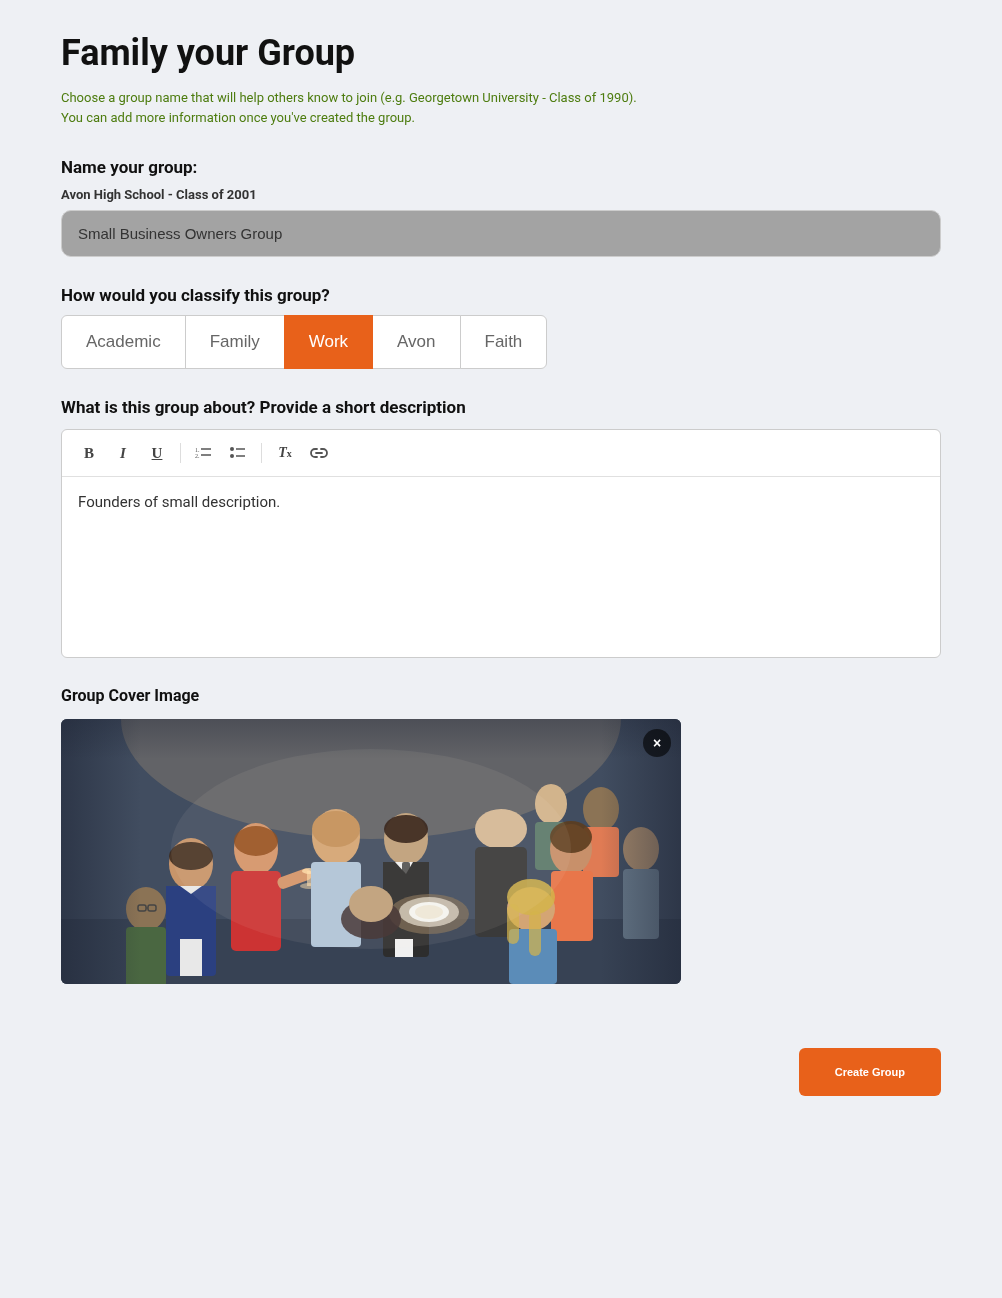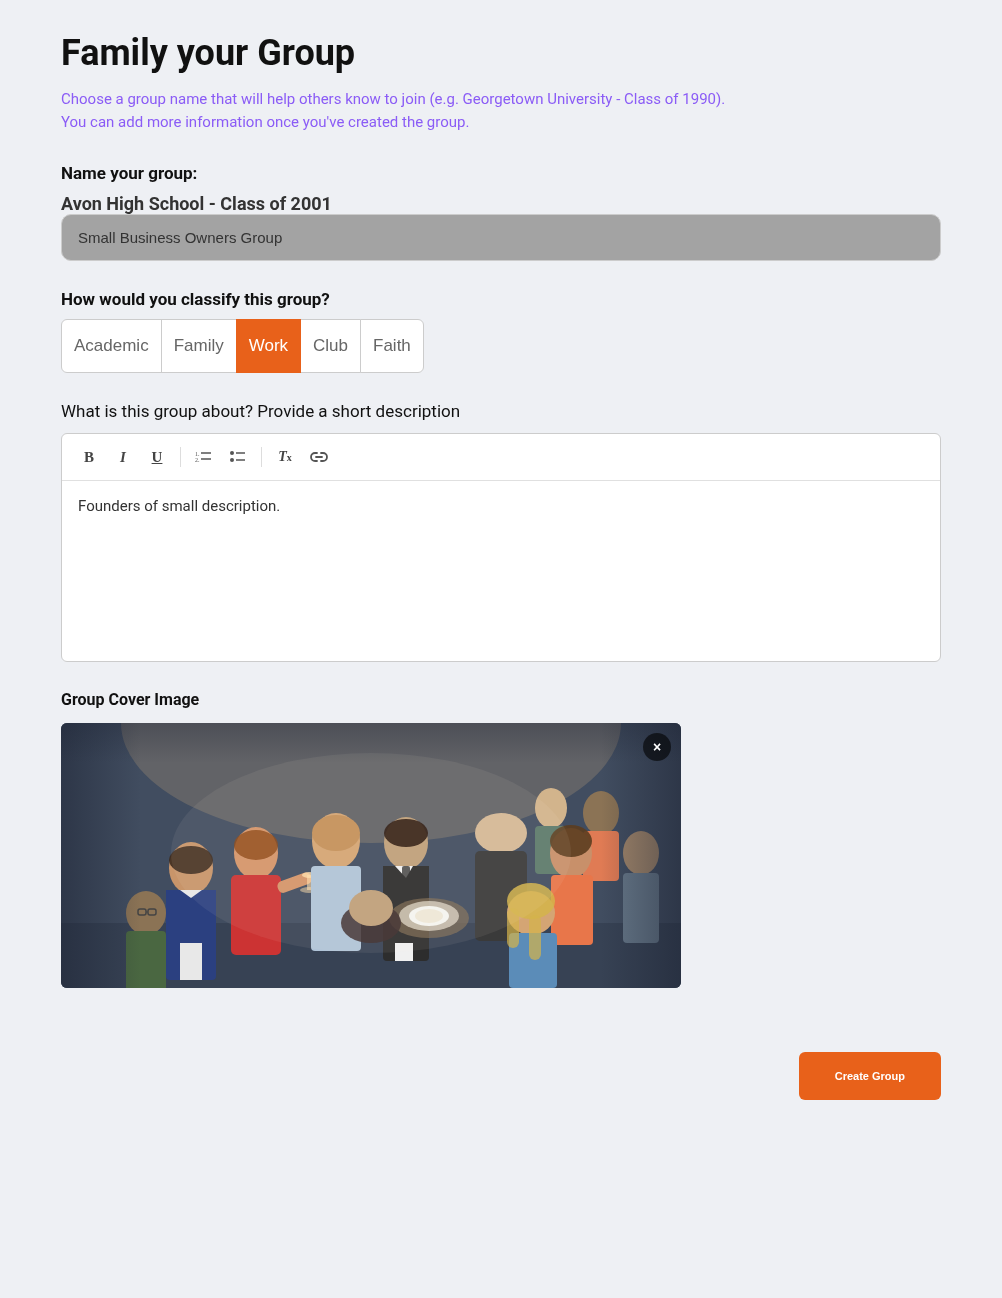--- a/index.html
+++ b/index.html
@@ -26,63 +26,64 @@
 
     .page-title {
       font-size: 36px;
       font-weight: 700;
       color: #111;
       margin-bottom: 10px;
       line-height: 1.2;
     }
 
     .page-subtitle {
-      font-size: 15px;
-      color: #8b5cf6;
+      font-size: 13px;
+      color: #4d7c0f;
       line-height: 1.5;
       margin-bottom: 30px;
       margin-top: 13px;
     }
 
     .section {
       margin-bottom: 28px;
     }
 
     .section-label {
       font-size: 17px;
       font-weight: 700;
       color: #111;
       margin-bottom: 10px;
     }
 
     .hint-text {
-      font-size: 18px;
+      font-size: 13px;
       font-weight: 700;
       color: #333;
+      margin-bottom: 8px;
     }
 
     .text-input {
       width: 100%;
       padding: 14px 16px;
       font-size: 15px;
       color: #333;
       border: 1.5px solid #ccc;
       border-radius: 10px;
       background: #a3a3a3;
       outline: none;
     }
 
     .classify-buttons {
       display: flex;
       gap: 0;
       flex-wrap: nowrap;
     }
 
     .classify-btn {
-      padding: 16px 12px;
+      padding: 16px 24px;
       font-size: 17px;
       font-weight: 400;
       color: #666;
       background: #fff;
       border: 1.5px solid #ccc;
       cursor: pointer;
       margin-right: -1px;
       transition: background 0.15s, color 0.15s;
       white-space: nowrap;
     }
@@ -98,21 +99,21 @@
     .classify-btn.active {
       background: #e8611a;
       color: #fff;
       border-color: #e8611a;
       z-index: 1;
       position: relative;
     }
 
     .description-section-label {
       font-size: 17px;
-      font-weight: 400;
+      font-weight: 700;
       color: #111;
       margin-bottom: 12px;
     }
 
     .rich-editor-wrapper {
       border: 1.5px solid #ccc;
       border-radius: 6px;
       background: #fff;
       overflow: hidden;
     }
@@ -250,21 +251,21 @@
     <div class="hint-text">Avon High School - Class of 2001</div>
     <input class="text-input" type="text" placeholder="Small Business Owners Group" value="Small Business Owners Group" style="">
   </div>
 
   <div class="section">
     <div class="section-label">How would you classify this group?</div>
     <div class="classify-buttons">
       <button class="classify-btn">Academic</button>
       <button class="classify-btn">Family</button>
       <button class="classify-btn active">Work</button>
-      <button class="classify-btn">Club</button>
+      <button class="classify-btn">Avon</button>
       <button class="classify-btn">Faith</button>
     </div>
   </div>
 
   <div class="section">
     <div class="description-section-label">What is this group about? Provide a short description</div>
     <div class="rich-editor-wrapper">
       <div class="rich-editor-toolbar">
         <button class="toolbar-btn" style="font-weight:900; font-family: Georgia, serif;">B</button>
         <button class="toolbar-btn italic" style="font-family: Georgia, serif;">I</button>

